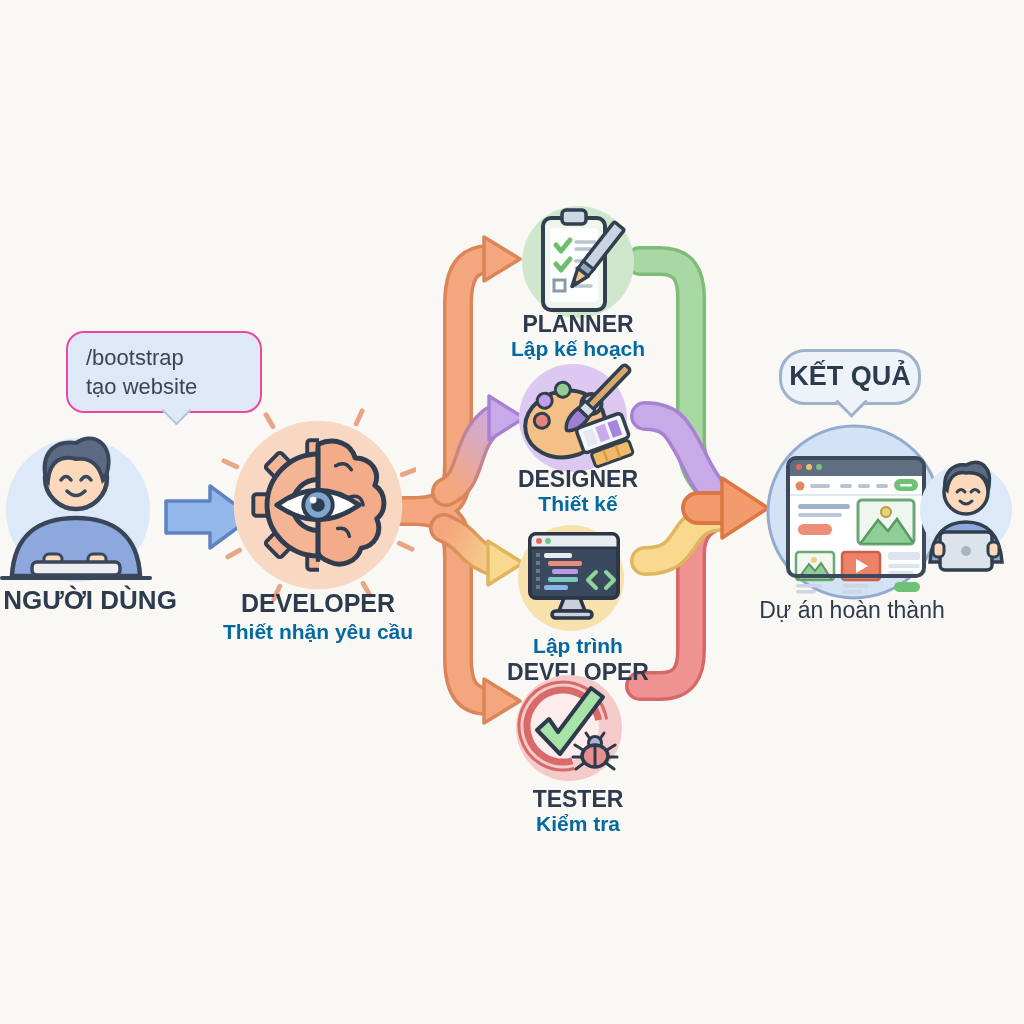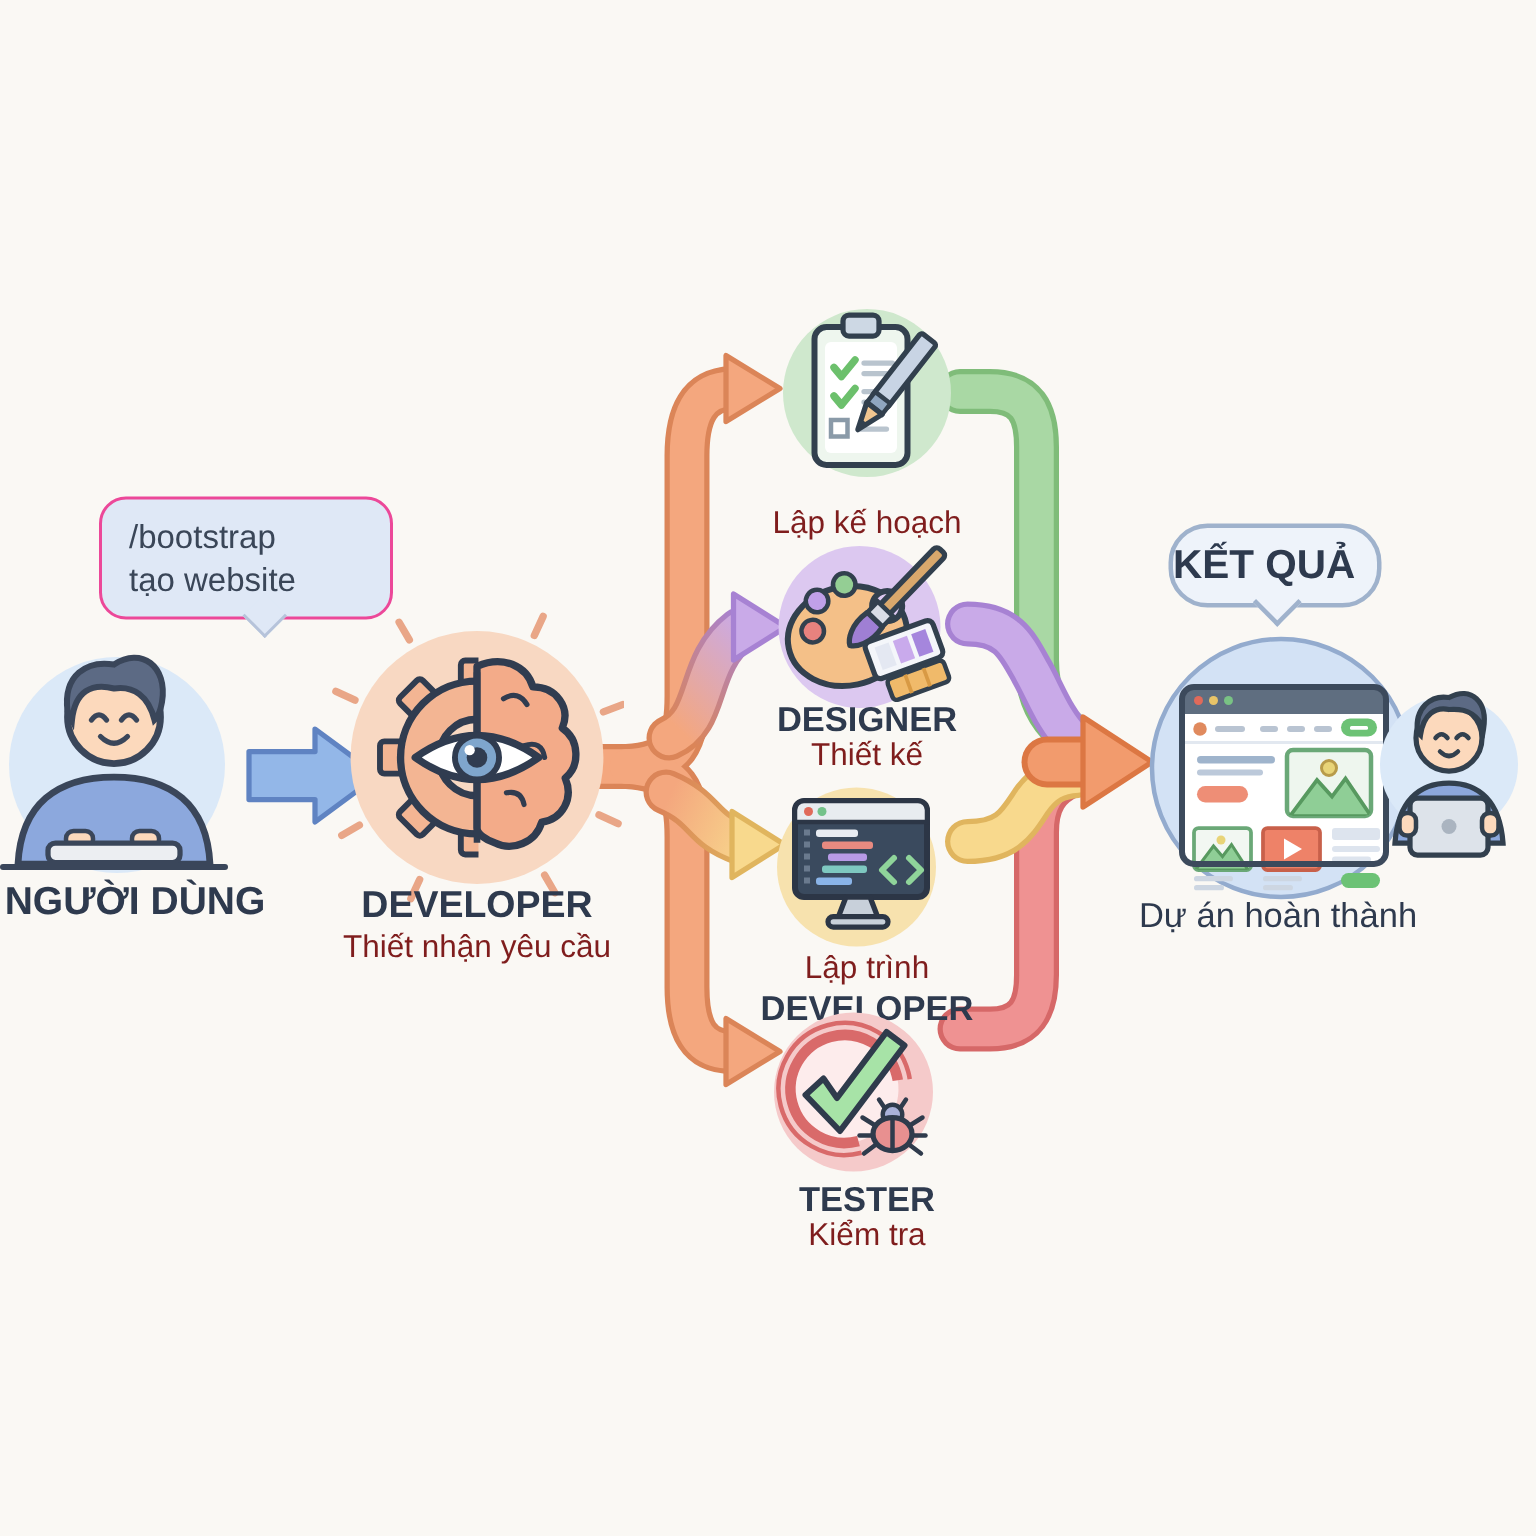--- a/index.html
+++ b/index.html
@@ -5,35 +5,35 @@
   html,body{margin:0;padding:0;}
   .canvas{
     position:relative;width:1024px;height:1024px;overflow:hidden;
     background:#faf8f4;
     font-family:"Liberation Sans",sans-serif;
     color:#2e3a4e;
   }
   .abs{position:absolute;}
   .label{position:absolute;text-align:center;color:#2e3a4e;}
   .label.bold{font-weight:bold;}
-  .sub{font-weight:normal;color:#7f1d1d;}
+  .sub{font-weight:bold;color:#0369a1;}
   .speech{
     position:absolute;left:66px;top:331px;width:156px;
     background:#dfe8f6;border:2px solid #ec4899;border-radius:18px;
     padding:10px 18px;font-size:22px;line-height:1.32;color:#3a4658;
   }
   .speech .tail{
     position:absolute;bottom:-10px;left:98px;width:19px;height:19px;
     background:#dfe8f6;border-right:2px solid #b6c3da;border-bottom:2px solid #b6c3da;
     transform:rotate(45deg);
   }
   .resultBubble{
     position:absolute;left:779px;top:349px;width:136px;height:50px;
     background:#eef3fa;border:3px solid #9fb2cc;border-radius:26px;
-    font-size:27px;font-weight:bold;line-height:48px;color:#2e3a4e;
+    font-size:27px;font-weight:bold;text-align:center;line-height:48px;color:#2e3a4e;
   }
   .resultBubble .tail{
     position:absolute;bottom:-11px;left:58px;width:20px;height:20px;
     background:#eef3fa;border-right:3px solid #9fb2cc;border-bottom:3px solid #9fb2cc;
     transform:rotate(45deg);
   }
 </style>
 </head>
 <body>
 
@@ -194,20 +194,21 @@
       <line x1="66" y1="94" x2="84" y2="94"></line>
     </g>
     <rect x="47" y="88" width="11" height="11" fill="#ffffff" stroke="#8a9aa8" stroke-width="3"></rect>
     <g transform="rotate(38 84 70)">
       <rect x="77.5" y="24" width="13" height="54" rx="2" fill="#c8d4e4" stroke="#32404e" stroke-width="3.5"></rect>
       <rect x="77.5" y="74" width="13" height="9" fill="#8fa6c0" stroke="#32404e" stroke-width="3"></rect>
       <polygon points="77.5,83 90.5,83 84,101" fill="#f2c690" stroke="#32404e" stroke-width="3.5" stroke-linejoin="round"></polygon>
       <polygon points="81.5,94 86.5,94 84,101" fill="#32404e"></polygon>
     </g>
   </svg>
+  <div class="label bold" style="left:463px;top:311px;width:230px;font-size:23px;">PLANNER</div>
   <div class="label sub" style="left:463px;top:337px;width:230px;font-size:21px;">Lập kế hoạch</div>
 
   <svg class="abs" style="left:505px;top:350px;" width="138" height="138" viewBox="0 0 138 138">
     <circle cx="68" cy="68" r="54" fill="#dcc8f0"></circle>
     <g transform="rotate(-12 60 74)">
       <ellipse cx="60" cy="74" rx="40" ry="33" fill="#f4c088" stroke="#32404e" stroke-width="4"></ellipse>
       <circle cx="90" cy="60" r="10" fill="#dcc8f0" stroke="#32404e" stroke-width="4"></circle>
       <circle cx="38" cy="66" r="7.5" fill="#e8827e" stroke="#32404e" stroke-width="3"></circle>
       <circle cx="45" cy="47" r="7.5" fill="#c0a0e8" stroke="#32404e" stroke-width="3"></circle>
       <circle cx="65" cy="40" r="7.5" fill="#94ce94" stroke="#32404e" stroke-width="3"></circle>

